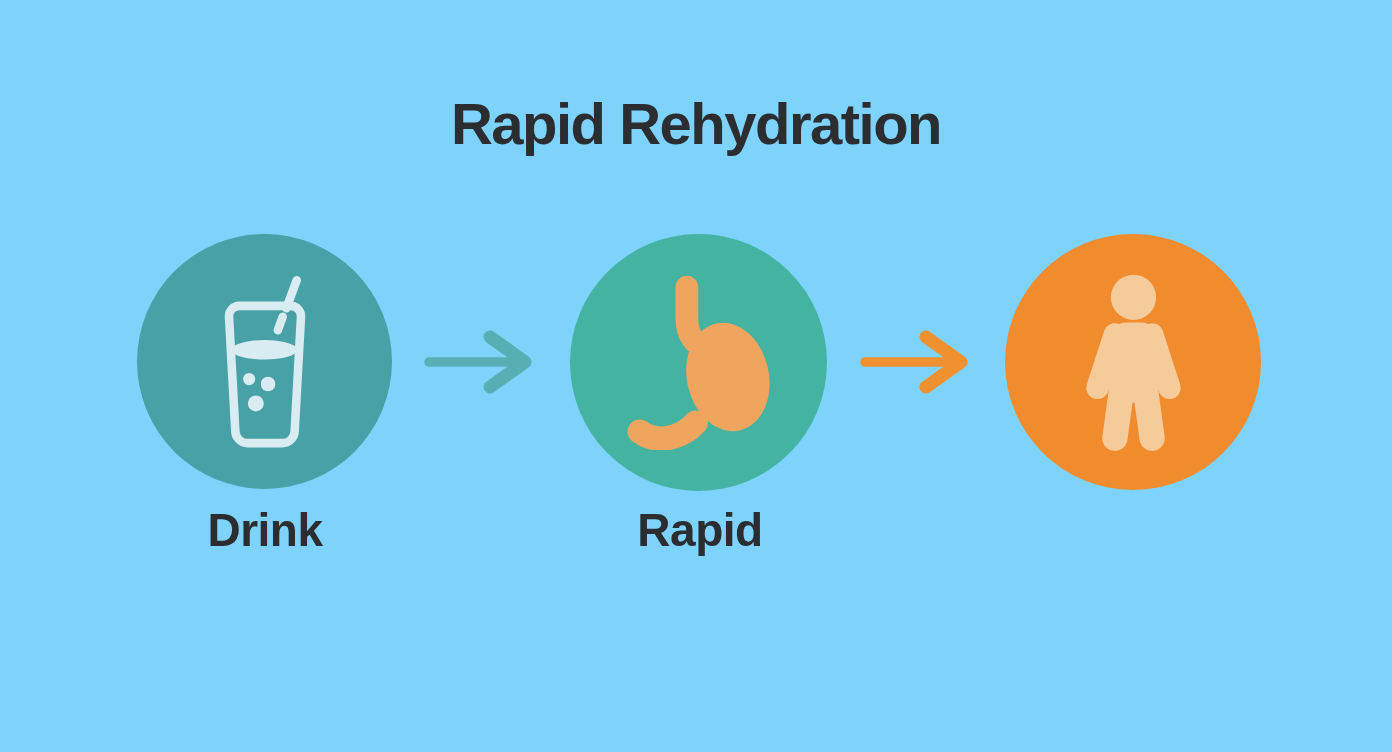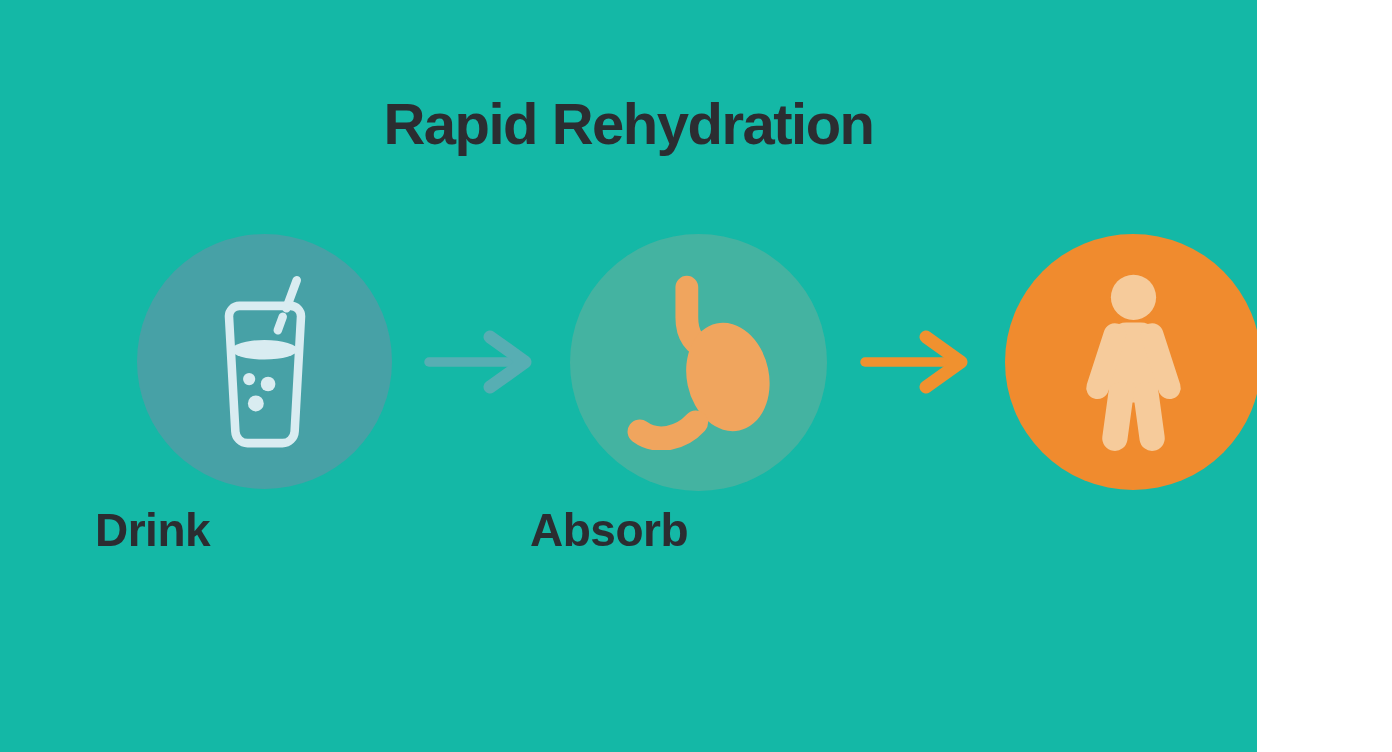--- a/index.html
+++ b/index.html
@@ -3,25 +3,24 @@
 <meta charset="utf-8">
 <style>
   html, body {
     margin: 0;
     padding: 0;
     background: #ffffff;
     font-family: "Liberation Sans", "DejaVu Sans", sans-serif;
   }
   .canvas {
     position: relative;
-    width: 1240px;
+    width: 1392px;
     height: 752px;
-    background: #14b8a6;
+    background: #7dd3fc;
     overflow: hidden;
-    padding-left: 17px;
   }
   .title {
     position: absolute;
     top: 90px;
     left: 0;
     width: 100%;
     margin: 0;
     text-align: center;
     font-size: 58px;
     font-weight: 800;
@@ -43,21 +42,21 @@
     top: 329px;
     width: 112px;
     height: 66px;
   }
   .arrow-1 { left: 423px; }
   .arrow-2 { left: 859px; }
   .step-label {
     position: absolute;
     top: 503px;
     width: 340px;
-    text-align: left;
+    text-align: center;
     font-size: 46px;
     font-weight: 700;
     letter-spacing: -0.5px;
     color: #2b2d31;
   }
   .label-drink     { left: 95px;  }
   .label-absorb    { left: 530px; }
   .label-rehydrate { left: 963px; }
 </style>
 </head>
@@ -85,21 +84,21 @@
     <path d="M67,8 L102,33 L67,58" fill="none" stroke-width="13" stroke-linecap="round" stroke-linejoin="round" stroke="#57aeb3"></path>
   </svg>
 
   <div class="circle circle-absorb" style="background: rgb(68, 179, 161);">
     <svg width="152" height="175" viewBox="0 0 100 115">
       <path d="M42,8 L42,28 C42,40 47,46 57,50" fill="none" stroke-width="15" stroke-linecap="round" stroke="#f0a55e"></path>
       <ellipse cx="69" cy="67" rx="27" ry="36" transform="rotate(-12 69 67)" fill="#f0a55e"></ellipse>
       <path d="M48,97 C38,108 22,111 11,103" fill="none" stroke-width="16" stroke-linecap="round" stroke="#f0a55e"></path>
     </svg>
   </div>
-  <div class="step-label label-absorb" style="color: rgb(43, 45, 49);">Absorb</div>
+  <div class="step-label label-absorb" style="color: rgb(43, 45, 49);">Rapid</div>
 
   <svg class="arrow arrow-2" viewBox="0 0 112 66">
     <path d="M6,33 L88,33" fill="none" stroke-width="9.5" stroke-linecap="round" stroke="#f0912f"></path>
     <path d="M67,8 L102,33 L67,58" fill="none" stroke-width="13" stroke-linecap="round" stroke-linejoin="round" stroke="#f0912f"></path>
   </svg>
 
   <div class="circle circle-rehydrate" style="background: rgb(240, 139, 46);">
     <svg width="133" height="181" viewBox="0 0 100 136">
       <circle cx="50" cy="19" r="17" fill="#f6cb9b"></circle>
       <rect x="30.5" y="38" width="39" height="60" rx="14" fill="#f6cb9b"></rect>

